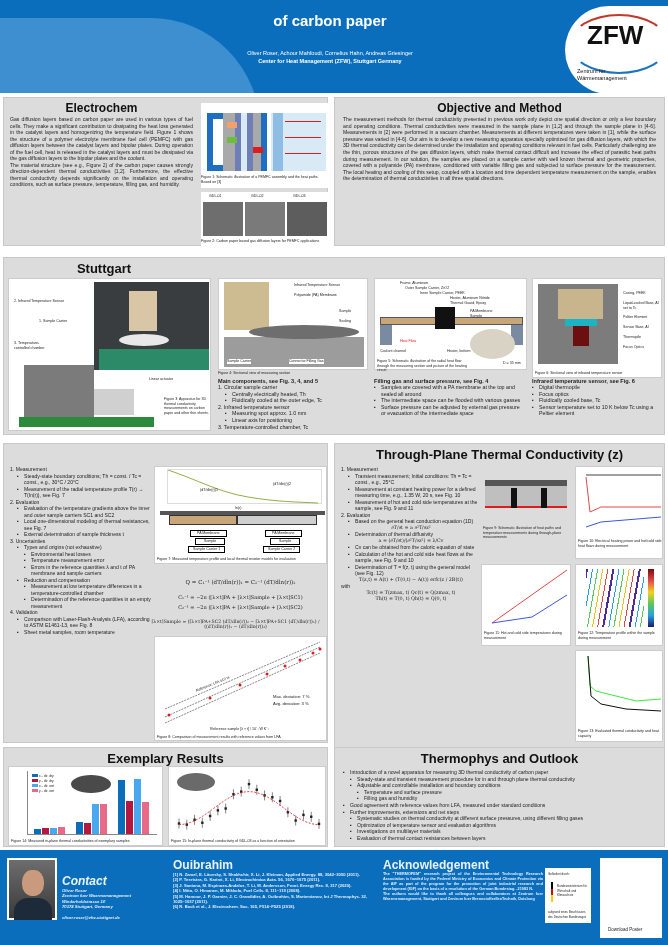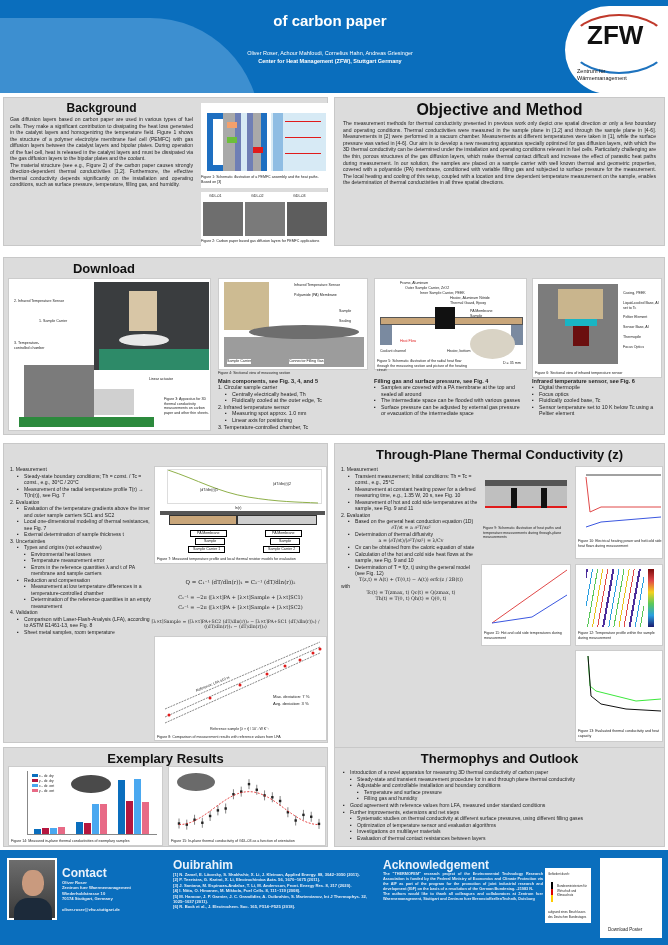--- a/index.html
+++ b/index.html
@@ -53,21 +53,21 @@
     <div class="zfw">ZFW</div>
     <div class="sub">
         <div>Zentrum für</div>
         <div>Wärmemanagement</div>
       </div>
   </div>
 </div>
 
 <div class="panel" style="left:3px;top:97px;width:325px;height:149px;">
   <div style="position:absolute;left:0;top:0;width:195px;">
-    <h2 style="font-size:12px;">Background</h2>
+    <h2 style="font-size:12px;">Electrochem</h2>
     <div class="txt" style="padding:1px 6px;font-size:5.1px;line-height:6.5px;">
       <p>Gas diffusion layers based on carbon paper are used in various types of fuel cells. They make a significant contribution to dissipating the heat loss generated in the catalyst layers and homogenizing the temperature field. Figure 1 shows the structure of a polymer electrolyte membrane fuel cell (PEMFC) with gas diffusion layers between the catalyst layers and bipolar plates. During operation of the fuel cell, heat is released in the catalyst layers and must be dissipated via the gas diffusion layers to the bipolar plates and the coolant.</p>
       <p>The material structure (see e.g., Figure 2) of the carbon paper causes strongly direction-dependent thermal conductivities [1,2]. Furthermore, the effective thermal conductivity depends significantly on the installation and operating conditions, such as surface pressure, temperature, filling gas, and humidity.</p>
     </div>
   </div>
   <div class="fig" style="left:197px;top:5px;width:128px;height:85px;border:none;">
     <div style="position:absolute;left:6px;top:10px;width:60px;height:58px;background:#1e6fc1;"></div>
     <div style="position:absolute;left:12px;top:16px;width:10px;height:46px;background:#fff;"></div>
     <div style="position:absolute;left:22px;top:10px;width:12px;height:58px;background:#a9a9a9;"></div>
     <div style="position:absolute;left:34px;top:10px;width:6px;height:58px;background:#6f7fb5;"></div>
@@ -87,26 +87,26 @@
     <div class="cap" style="left:50px;top:2px;">GDL-02</div>
     <div class="cap" style="left:92px;top:2px;">GDL-03</div>
     <div style="position:absolute;left:2px;top:10px;width:40px;height:34px;background:#6e6e6e;"></div>
     <div style="position:absolute;left:44px;top:10px;width:40px;height:34px;background:#7a7a7a;"></div>
     <div style="position:absolute;left:86px;top:10px;width:40px;height:34px;background:#5d5d5d;"></div>
     <div class="cap" style="left:0;top:47px;width:128px;">Figure 2: Carbon paper based gas diffusion layers for PEMFC applications</div>
   </div>
 </div>
 
 <div class="panel" style="left:334px;top:97px;width:331px;height:149px;">
-  <h2 style="font-size:16px;">Objective and Method</h2>
+  <h2 style="font-size:12px;">Objective and Method</h2>
   <p class="txt" style="padding:1px 8px;font-size:5.1px;line-height:6.6px;">The measurement methods for thermal conductivity presented in previous work only depict one spatial direction or only a few boundary and operating conditions. Thermal conductivities were measured in the sample plane in [1,2] and through the sample plane in [4-6]. Measurements in [2] were performed in a vacuum chamber. Measurements at different temperatures were taken in [1], while the surface pressure was varied in [4-6]. Our aim is to develop a new measuring apparatus specially optimized for gas diffusion layers, with which the 3D thermal conductivity can be determined under the installation and operating conditions relevant in fuel cells. Particularly challenging are the thin, porous structures of the gas diffusion layers, which make thermal contact difficult and increase the effect of parasitic heat paths during measurement. In our solution, the samples are placed on a sample carrier with well known thermal and geometric properties, covered with a polyamide (PA) membrane, conditioned with variable filling gas and subjected to surface pressure for the measurement. The local heating and cooling of this setup, coupled with a location and time dependent temperature measurement on the sample, enables the determination of thermal conductivities in all three spatial directions.</p>
 </div>
 
 <div class="panel" style="left:3px;top:257px;width:662px;height:178px;">
-  <h2 style="position:absolute;left:0;top:0;width:200px;">Download</h2>
+  <h2 style="position:absolute;left:0;top:0;width:200px;">Stuttgart</h2>
   <div class="fig" style="left:4px;top:20px;width:203px;height:153px;">
     <div style="position:absolute;left:85px;top:3px;width:115px;height:88px;background:#3a3d3f;"></div>
     <div style="position:absolute;left:120px;top:12px;width:28px;height:40px;background:#d8c6a6;"></div>
     <div style="position:absolute;left:110px;top:55px;width:50px;height:12px;background:#e8e8e8;border-radius:50%;"></div>
     <div style="position:absolute;left:90px;top:70px;width:110px;height:21px;background:#2d8a68;"></div>
     <div style="position:absolute;left:15px;top:86px;width:70px;height:55px;background:#7b7b7b;"></div>
     <div style="position:absolute;left:10px;top:138px;width:135px;height:10px;background:#2c8a3d;"></div>
     <div style="position:absolute;left:85px;top:110px;width:40px;height:26px;background:#d0d0d0;"></div>
     <div class="cap" style="left:5px;top:20px;">2. Infrared Temperature Sensor</div>
     <div class="cap" style="left:30px;top:40px;">1. Sample Carrier</div>
@@ -400,21 +400,21 @@
       <li class="l2">Investigations on multilayer materials</li>
       <li class="l2">Evaluation of thermal contact resistances between layers</li>
     </ul>
 </div>
 
 <div class="footer">
   <div class="photo">
       <div class="face"></div>
       <div class="body"></div>
     </div>
-  <div style="position:absolute;left:62px;top:16px;width:110px;">
+  <div style="position:absolute;left:62px;top:24px;width:110px;font-style:italic;">
     <h3>Contact</h3>
     <div class="small" style="font-weight:bold;">
       <div>Oliver Roser</div>
       <div>Zentrum fuer Waermemanagement</div>
       <div>Wiederholdstrasse 10</div>
       <div>70174 Stuttgart, Germany</div>
       <div style="height:5px;"></div>
       <div>oliver.roser@zfw-stuttgart.de</div>
     </div>
   </div>

